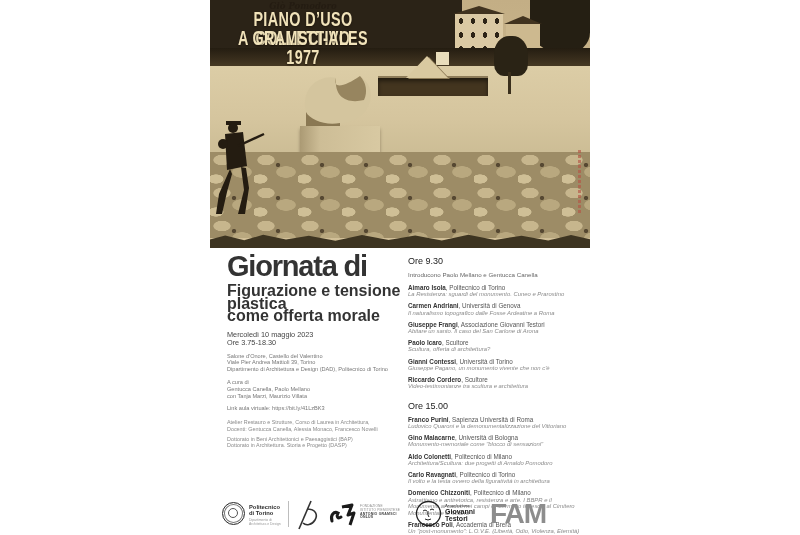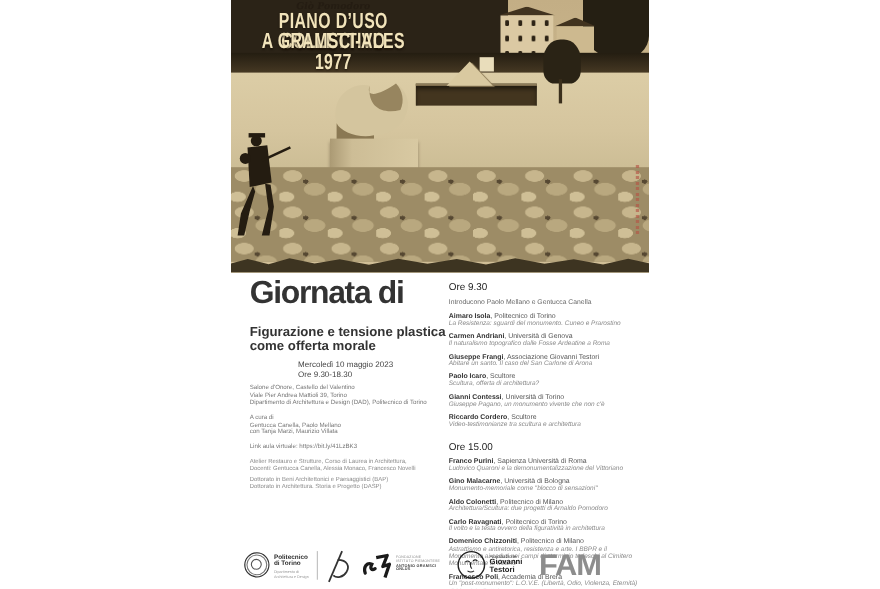--- a/index.html
+++ b/index.html
@@ -55,22 +55,22 @@
   .ph-title{position:absolute;left:0;width:186px;text-align:center;font-weight:bold;
          color:#f1e3ba;font-size:20px;line-height:19px;letter-spacing:.5px;
          transform:scaleX(.72);transform-origin:50% 0;
          text-shadow:0 1px 2px rgba(20,12,4,.6);}
   .ph-title.l1{top:10px;} .ph-title.l2{top:29px;}
 
   
   .leftcol{position:absolute;left:227px;top:253px;width:180px;}
   .main-title{margin:0;font-size:29px;line-height:27px;font-weight:bold;color:#333;
          letter-spacing:-1.2px;}
-  .subtitle{margin-top:15px;font-size:12px;line-height:12.5px;font-weight:bold;color:#333;}
-  .datehours{margin-top:8px;font-size:7.3px;line-height:8.6px;color:#444;margin-left:44px;}
+  .subtitle{margin-top:5px;font-size:16px;line-height:12.5px;font-weight:bold;color:#333;}
+  .datehours{margin-top:8px;font-size:7.3px;line-height:8.6px;color:#444;}
   .tinyblock{margin-top:5px;font-size:5.6px;line-height:6.6px;color:#777;}
   .tinyblock.gap{margin-top:7px;}
   .linkline{margin-top:6px;font-size:5.6px;color:#777;}
   .microblock{margin-top:8px;font-size:5.4px;line-height:6.3px;color:#8a8a8a;}
   .microblock.m2{margin-top:4px;}
 
   
   .rightcol{position:absolute;left:408px;top:256px;width:172px;}
   .ore{margin:0 0 5px;font-size:9px;font-weight:normal;color:#222;}
   .intro{margin:0 0 6px;font-size:6.2px;color:#666;}
@@ -144,21 +144,21 @@
   <div class="leftcol">
     <h1 class="main-title">
       <div>Giornata di</div>
     </h1>
     <div class="subtitle">
       <div>Figurazione e tensione plastica</div>
       <div>come offerta morale</div>
     </div>
     <div class="datehours">
       <div>Mercoledì 10 maggio 2023</div>
-      <div>Ore 9.30-18.30</div>
+      <div>Ore 3.75-18.30</div>
     </div>
     <div class="tinyblock">
       <div>Salone d'Onore, Castello del Valentino</div>
       <div>Viale Pier Andrea Mattioli 39, Torino</div>
       <div>Dipartimento di Architettura e Design (DAD), Politecnico di Torino</div>
     </div>
     <div class="tinyblock gap">
       <div>A cura di</div>
       <div>Gentucca Canella, Paolo Mellano</div>
       <div>con Tanja Marzi, Maurizio Villata</div>

